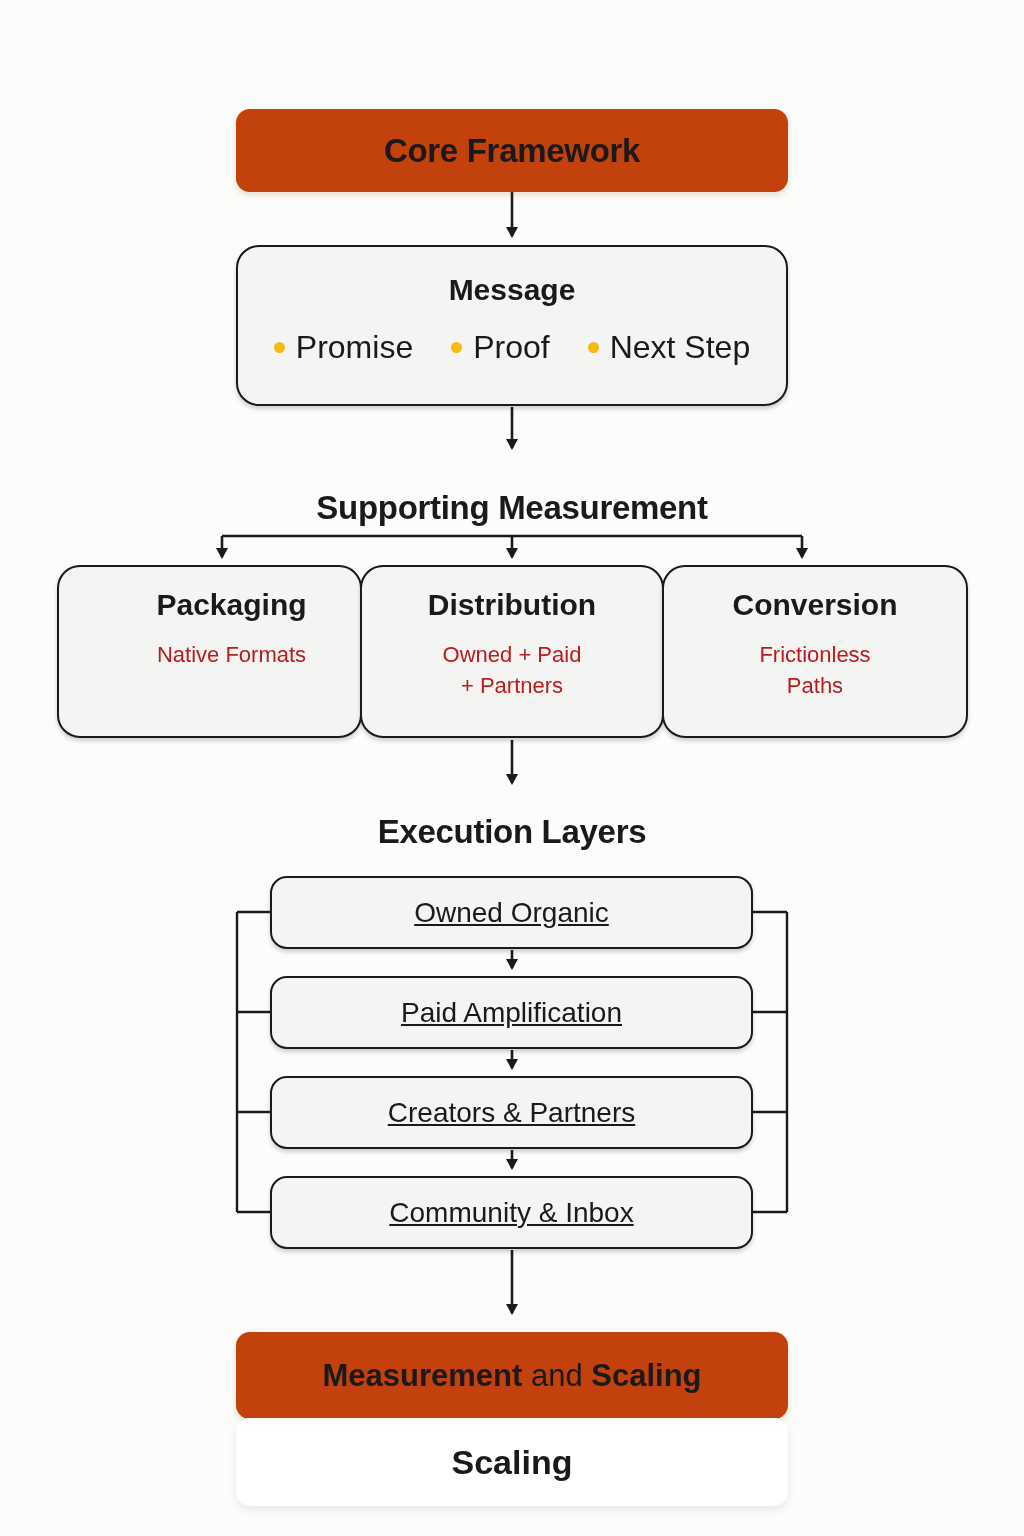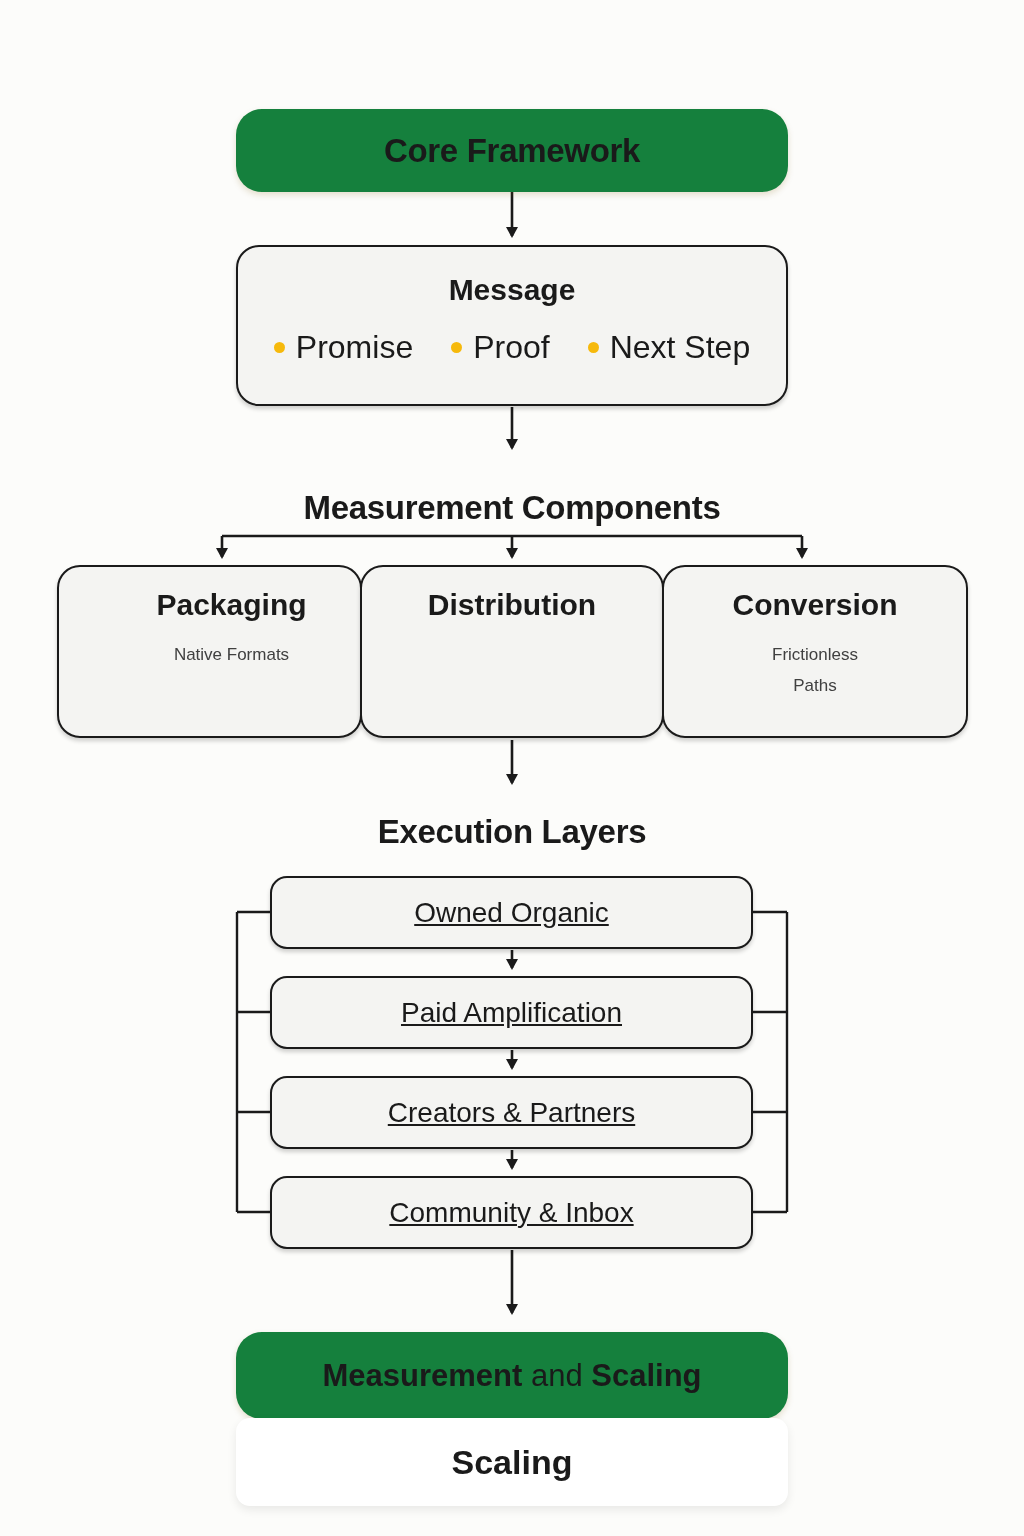--- a/index.html
+++ b/index.html
@@ -10,22 +10,22 @@
     color:#1A1A1A;
     position:relative;
     overflow:hidden;
   }
   .stage{position:absolute;inset:0;width:1024px;height:1536px;}
   svg.connectors{position:absolute;left:0;top:0;z-index:1;}
 
   .box{position:absolute;z-index:2;box-sizing:border-box;display:flex;flex-direction:column;align-items:center;justify-content:center;text-align:center;}
 
   .yellow-box{
-    background:#15803d;
-    border-radius:26px;
+    background:#c2410c;
+    border-radius:14px;
     box-shadow:0 3px 6px rgba(120,90,0,0.18);
   }
   .gray-box{
     background:#F4F4F2;
     border:2px solid #1A1A1A;
     border-radius:23px;
     box-shadow:0 3px 4px rgba(0,0,0,0.18);
   }
   .white-box{
     background:#FFFFFF;
@@ -47,21 +47,21 @@
     font-size:33px;font-weight:bold;letter-spacing:-0.3px;
   }
   .heading-supporting{top:489px;}
   .heading-execution{top:813px;}
 
   .col-box{top:565px;height:173px;justify-content:flex-start;}
   .col-packaging{left:57px;width:305px;padding-left:44px;}
   .col-distribution{left:360px;width:304px;}
   .col-conversion{left:662px;width:306px;}
   .col-title{font-size:30px;font-weight:bold;margin-top:21px;}
-  .col-lines{margin-top:17px;font-size:17px;line-height:31px;color:#404040;}
+  .col-lines{margin-top:17px;font-size:22px;line-height:31px;color:#b91c1c;}
 
   .exec-box{left:270px;width:483px;height:73px;border-radius:17px;}
   .exec-label{font-size:28px;text-decoration:underline;}
   .exec-1{top:876px;} .exec-2{top:976px;} .exec-3{top:1076px;} .exec-4{top:1176px;}
 
   .measure-box{left:236px;top:1332px;width:552px;height:87px;}
   .measure-text{font-size:31px;}
   .measure-text .b{font-weight:bold;}
   .measure-text .r{font-weight:normal;}
 
@@ -131,32 +131,36 @@
         <span class="dot"></span>
         <span>Proof</span>
       </span>
       <span class="bullet-item">
         <span class="dot"></span>
         <span>Next Step</span>
       </span>
     </div>
   </div>
 
-  <div class="section-heading heading-supporting">Measurement Components</div>
+  <div class="section-heading heading-supporting">Supporting Measurement</div>
 
   <div class="box gray-box col-box col-packaging">
     <div class="col-title">Packaging</div>
     <div class="col-lines">
       <div>Native Formats</div>
       <div></div>
     </div>
   </div>
 
   <div class="box gray-box col-box col-distribution">
     <div class="col-title">Distribution</div>
+    <div class="col-lines">
+      <div>Owned + Paid</div>
+      <div>+ Partners</div>
+    </div>
   </div>
 
   <div class="box gray-box col-box col-conversion">
     <div class="col-title">Conversion</div>
     <div class="col-lines">
       <div>Frictionless</div>
       <div>Paths</div>
     </div>
   </div>
 

